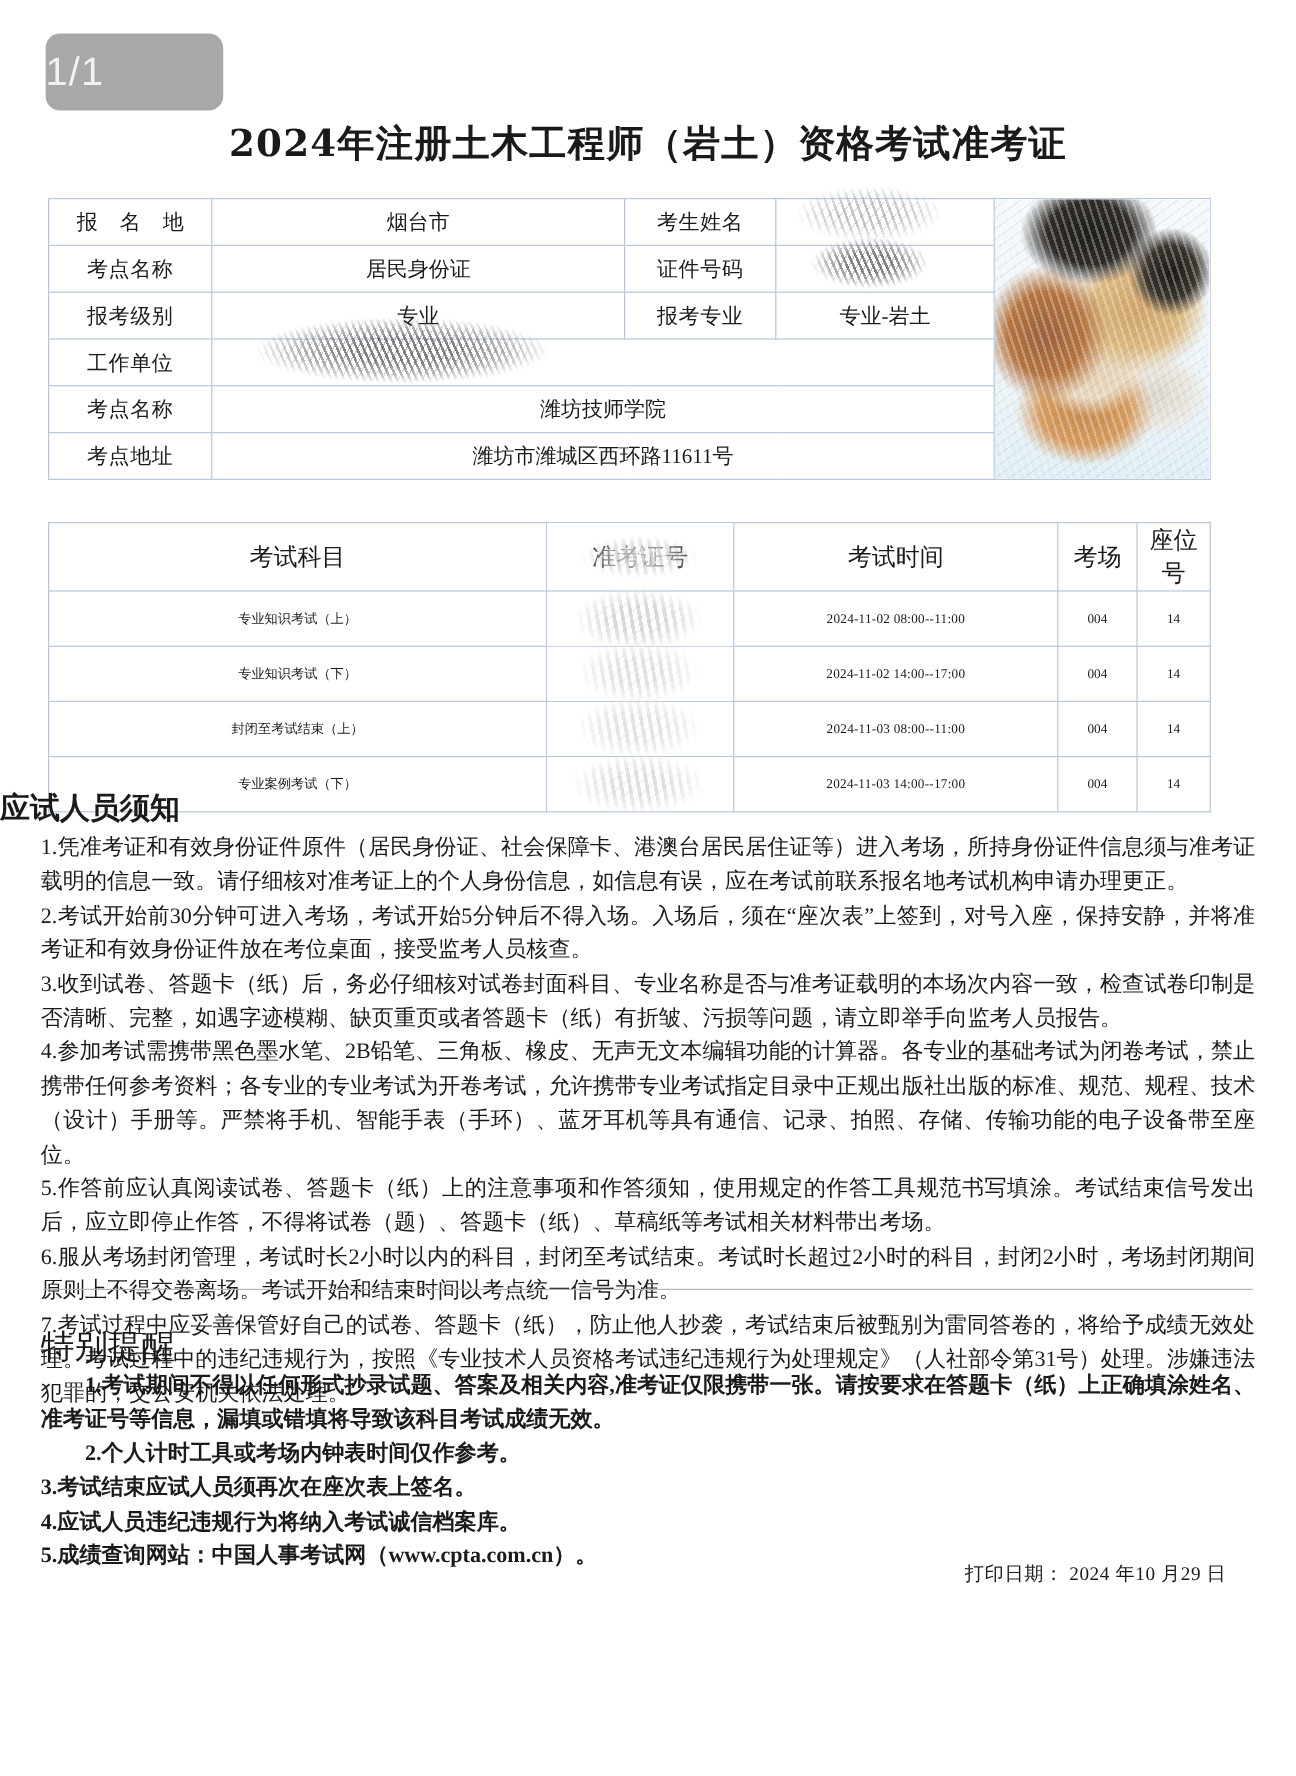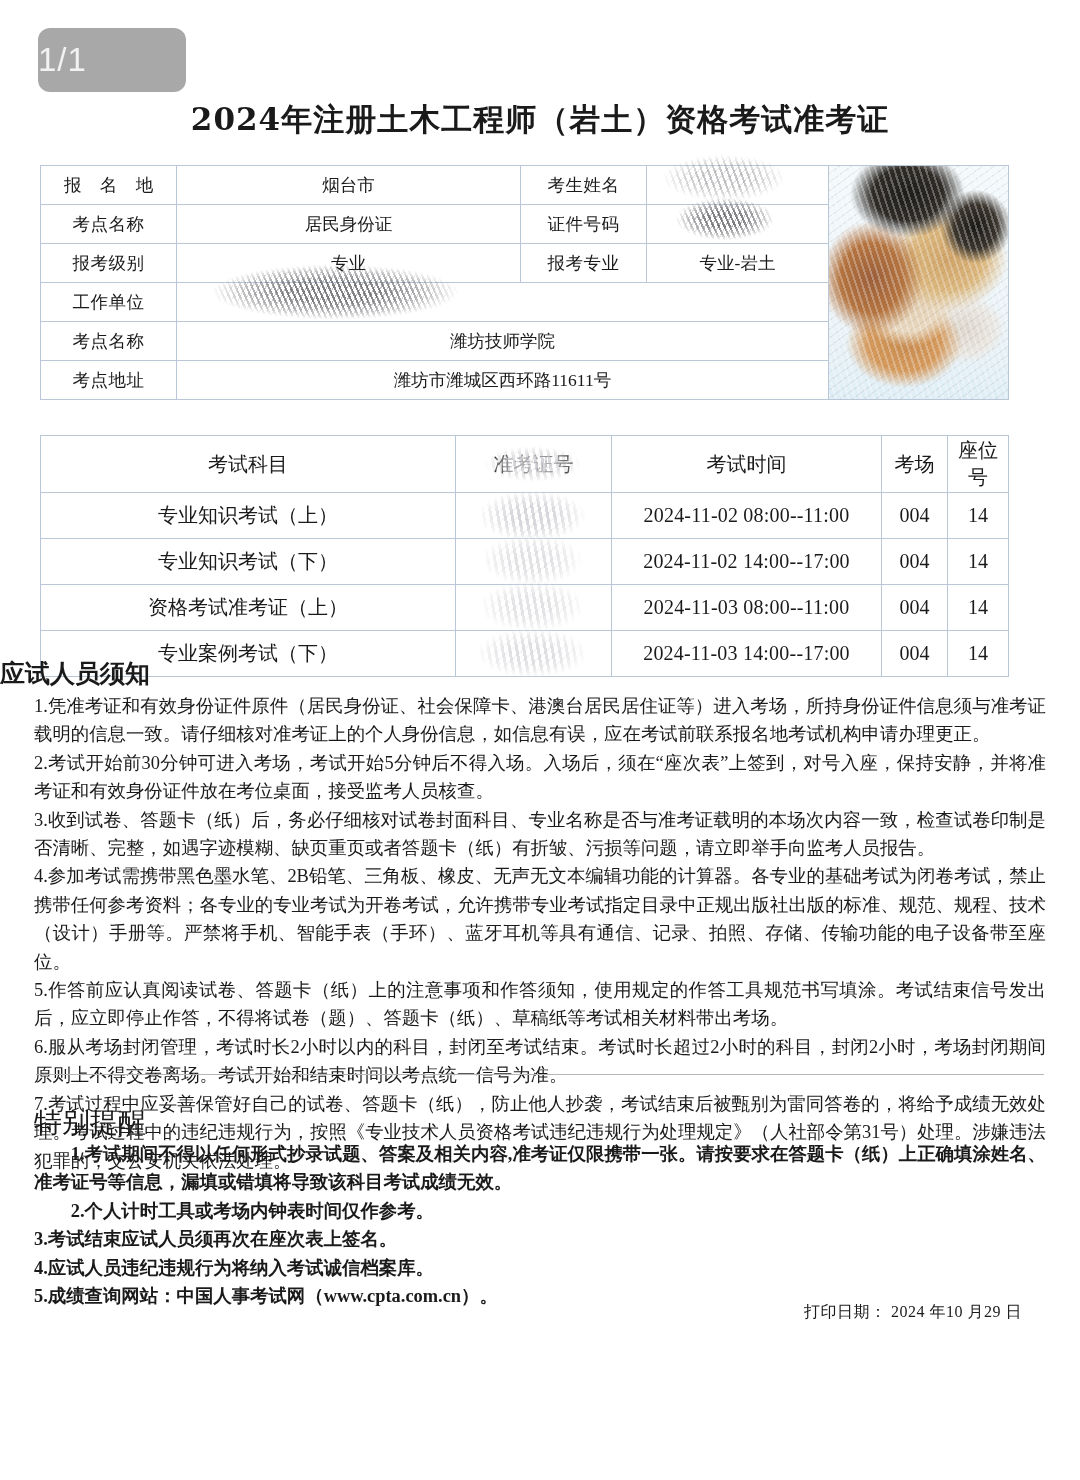--- a/index.html
+++ b/index.html
@@ -97,21 +97,21 @@
     background:
       repeating-linear-gradient(80deg, rgba(205,205,210,0.75) 0 3px, rgba(255,255,255,0.55) 3px 7px),
       repeating-linear-gradient(-40deg, rgba(225,225,228,0.8) 0 2px, rgba(255,255,255,0.2) 2px 8px);
   }
   
   .sched-wrap{position:absolute;left:40px;top:435px;width:968px;}
   table.sched{border-collapse:collapse;width:100%;table-layout:fixed;}
   table.sched th, table.sched td{
     border:1px solid #b9c7d6;
     height:43px;
-    font-size:20px;
+    font-size:11px;
     font-weight:normal;
     text-align:center;
     vertical-align:middle;
     background:#ffffff;
   }
   table.sched th{font-size:20px;}
   .c-sub{width:415px;}
   .c-tic{width:156px;}
   .c-time{width:270px;}
   .c-room{width:66px;}
@@ -252,21 +252,21 @@
       <tr>
         <td>专业知识考试（下）</td>
         <td style="position:relative;">
           <span class="scrub pale" style="left:14px;top:-8px;width:124px;height:58px;opacity:.75;"></span>
         </td>
         <td class="mono-time">2024-11-02 14:00--17:00</td>
         <td>004</td>
         <td>14</td>
       </tr>
       <tr>
-        <td>资格考试准考证（上）</td>
+        <td>封闭至考试结束（上）</td>
         <td style="position:relative;">
           <span class="scrub pale" style="left:12px;top:-8px;width:128px;height:58px;opacity:.7;"></span>
         </td>
         <td class="mono-time">2024-11-03 08:00--11:00</td>
         <td>004</td>
         <td>14</td>
       </tr>
       <tr>
         <td>专业案例考试（下）</td>
         <td style="position:relative;">

